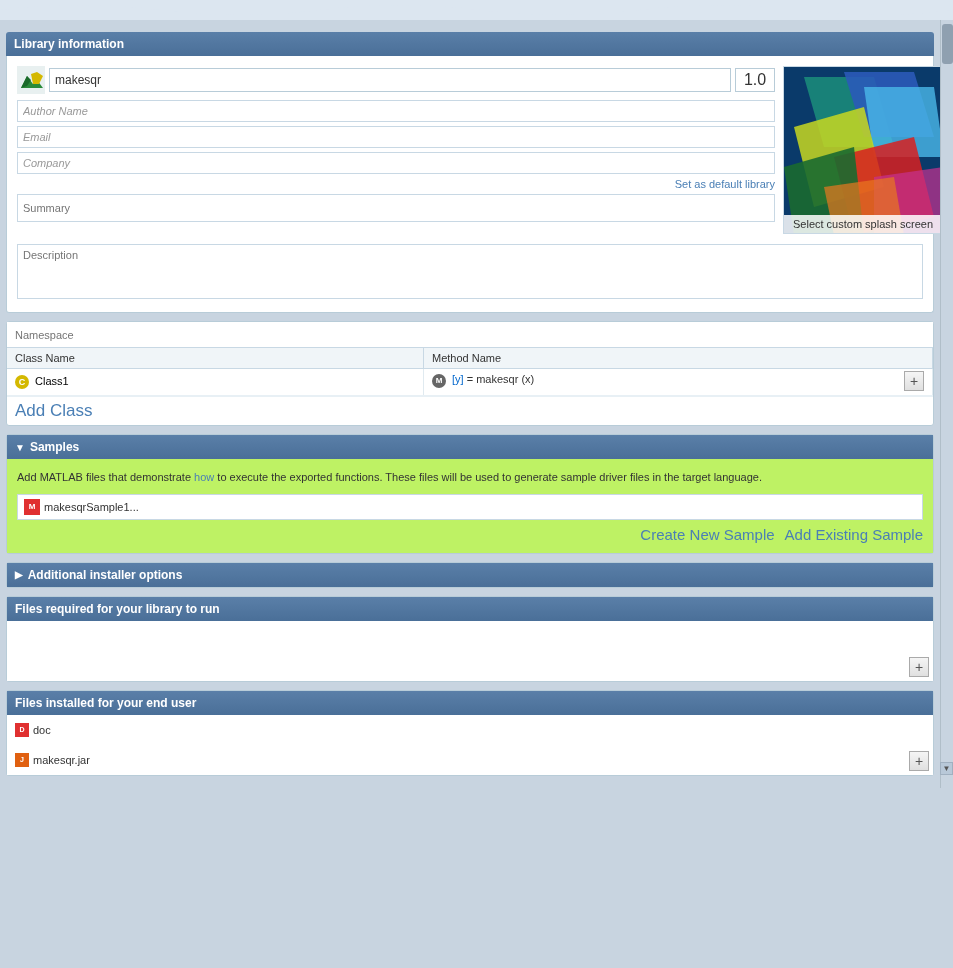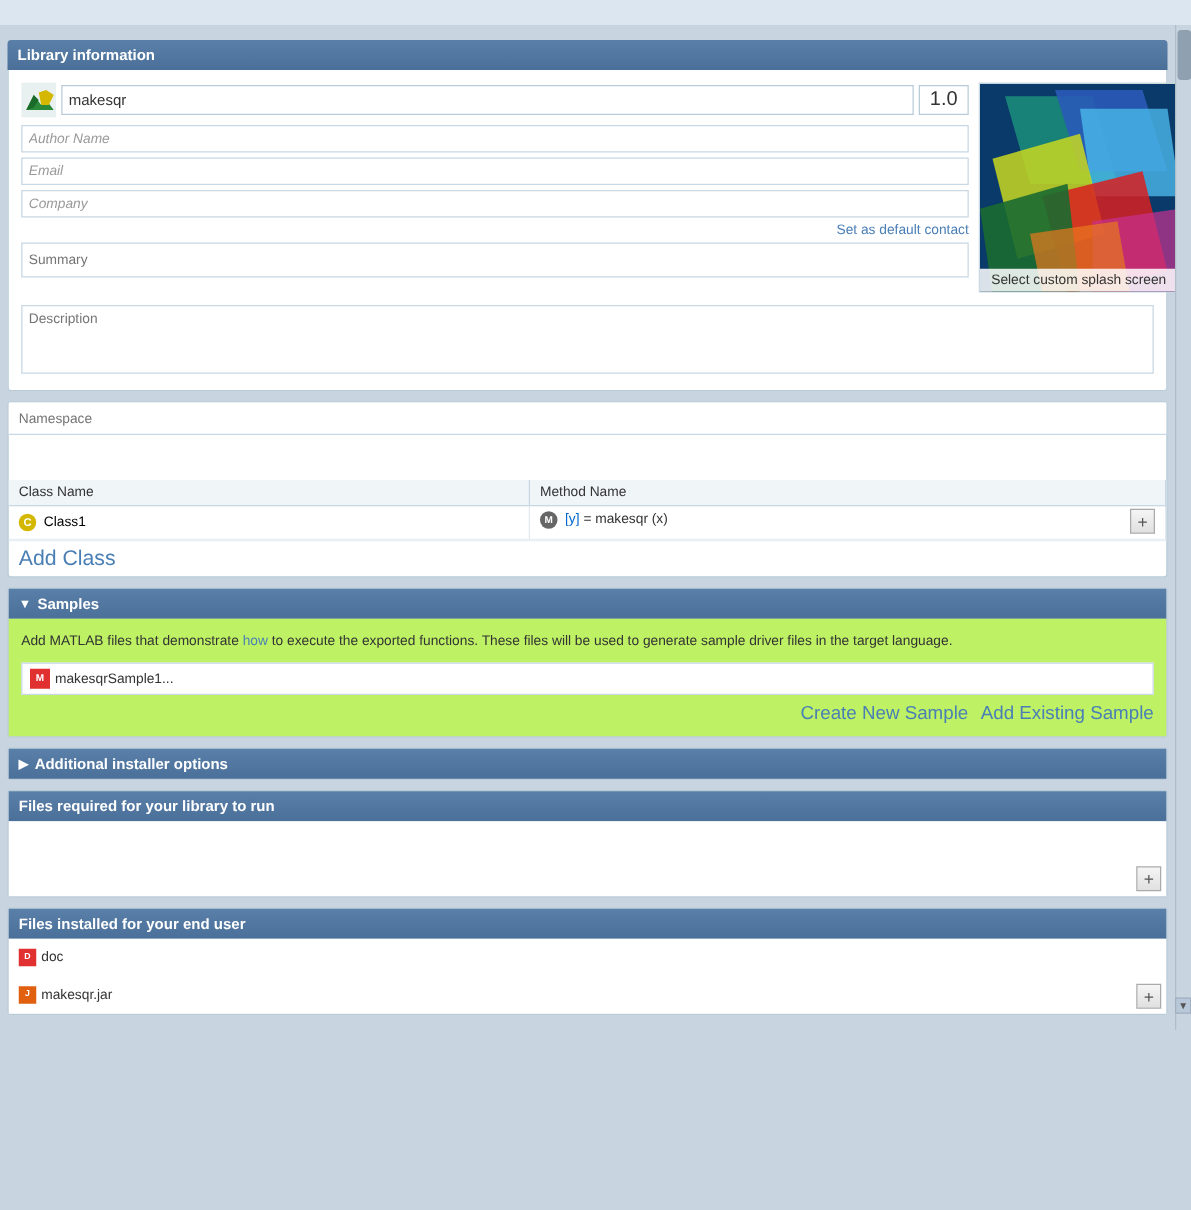--- a/index.html
+++ b/index.html
@@ -183,21 +183,20 @@
       border-bottom: 1px solid #c8d8e4;
       padding: 2px 8px;
       font-size: 11px;
       color: #888;
       background: white;
     }
 
     .class-table {
       width: 100%;
       border-collapse: collapse;
-      margin-top: 36px;
     }
 
     .class-table th {
       background: #f0f5f8;
       border-bottom: 1px solid #c8d8e4;
       border-right: 1px solid #c8d8e4;
       padding: 4px 8px;
       text-align: left;
       font-size: 11px;
       font-weight: normal;
@@ -497,21 +496,21 @@
                   <path d="M14,8 L20,6 L26,10 L22,18 L16,18 Z" fill="#d4b800"></path>
                   <path d="M4,22 L10,10 L14,14 L10,20 Z" fill="#1a6a2a"></path>
                 </svg>
               </div>
               <input type="text" class="name-input" value="makesqr" style="">
               <input type="text" class="version-input" value="1.0" style="">
             </div>
             <input type="text" class="form-input" placeholder="Author Name" style="">
             <input type="text" class="form-input" placeholder="Email" style="">
             <input type="text" class="form-input" placeholder="Company" style="">
-            <div class="set-default-link">Set as default contact</div>
+            <div class="set-default-link">Set as default library</div>
             <input type="text" class="summary-input" placeholder="Summary" style="">
           </div>
 
           <div class="lib-splash-col">
             <div class="splash-box">
               <svg width="160" height="168" viewBox="0 0 160 168" style="position:absolute;top:0;left:0;">
 
                 <rect width="160" height="168" fill="#0a3a6a"></rect>
 
                 <polygon points="20,10 90,10 110,80 40,80" fill="#1a8a7a" opacity="0.9"></polygon>

